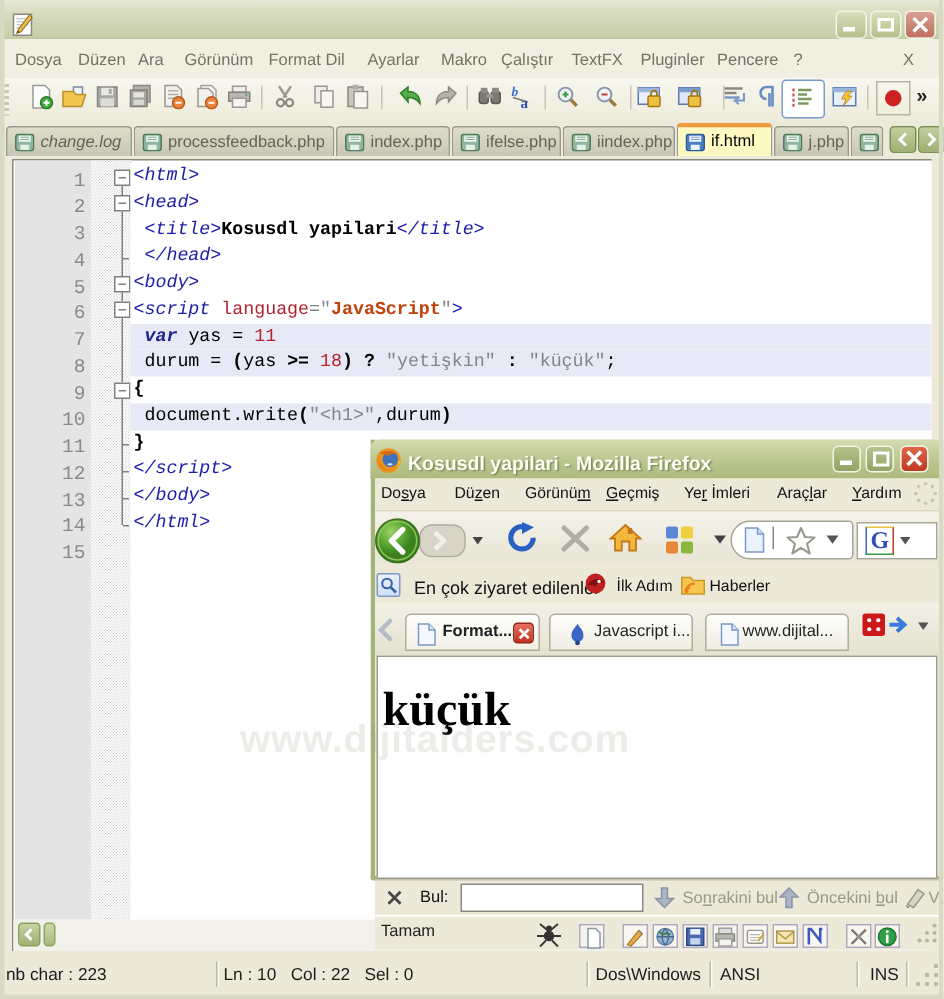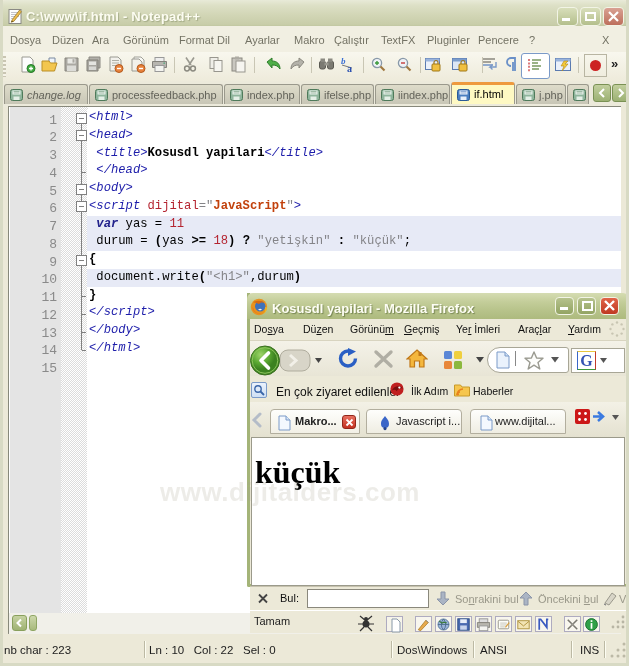--- a/index.html
+++ b/index.html
@@ -130,21 +130,20 @@
 </head>
 <body>
 <div id="npp">
   <div id="npp-title">
     <svg class="npp-ico" viewBox="0 0 17 17">
         <rect x="2" y="1.5" width="12" height="14" fill="#fdfdfd" stroke="#8a8a84"></rect>
         <path d="M4 4.5h8M4 6.5h8M4 8.5h8M4 10.5h5" stroke="#b4b4bc" stroke-width="0.8"></path>
         <path d="M12.6 2 L5.4 11.4 L4.2 14.2 L7 13.2 L14.4 3.8 z" fill="#eebc4e" stroke="#90701e" stroke-width="0.7"></path>
         <path d="M4.2 14.2 L4.9 12.4 L6.4 13.5 z" fill="#604e1a"></path>
       </svg>
-    <span class="ttext">C:\www\if.html - Notepad++</span>
     <div class="wbtn min1" style="left:557px; top:7px;">
         <div style="position:absolute;left:4px;bottom:4px;width:8px;height:3px;background:#fff;"></div>
       </div>
     <div class="wbtn max1" style="left:580px; top:7px;">
         <div style="position:absolute;left:4px;top:4px;width:11px;height:9px;border:2px solid #fff;"></div>
       </div>
     <div class="wbtn cls1" style="left:603px; top:7px;"><svg width="19" height="17" viewBox="0 0 19 17">
           <path d="M5 4 L14 13 M14 4 L5 13" stroke="#fff" stroke-width="2.2"></path>
         </svg></div>
   </div>
@@ -405,21 +404,21 @@
             <path d="M8 3.5 L4.5 7 L8 10.5" stroke="#fff" stroke-width="2" fill="none"></path>
           </svg></div>
       <div style="position:absolute; left:20px; top:2px; width:8px; height:16px; border-radius:3px; background:linear-gradient(#cdd8ab,#a8ba7c); border:1px solid #8fa663;"></div>
     </div>
     <div id="code">
       <div class="cl" style="top:0.0px"><span class="tg">&lt;html&gt;</span></div>
       <div class="cl" style="top:17.75px"><span class="tg">&lt;head&gt;</span></div>
       <div class="cl" style="top:35.5px"><span class="tg"> &lt;title&gt;</span><span class="bk">Kosusdl yapilari</span><span class="tg">&lt;/title&gt;</span></div>
       <div class="cl" style="top:53.25px"><span class="tg"> &lt;/head&gt;</span></div>
       <div class="cl" style="top:71.0px"><span class="tg">&lt;body&gt;</span></div>
-      <div class="cl" style="top:88.75px"><span class="tg">&lt;script </span><span class="at">dijital</span><span class="st">="</span><span class="vl">JavaScript</span><span class="st">"</span><span class="tg">&gt;</span></div>
+      <div class="cl" style="top:88.75px"><span class="tg">&lt;script </span><span class="at">language</span><span class="st">="</span><span class="vl">JavaScript</span><span class="st">"</span><span class="tg">&gt;</span></div>
       <div class="cl lav" style="top:106.5px"> <span class="kw">var</span> yas <span>=</span> <span class="nm">11</span></div>
       <div class="cl lav" style="top:124.25px"> durum = <span class="op">(</span>yas <span class="op">&gt;=</span> <span class="nm">18</span><span class="op">)</span> <span class="op">?</span> <span class="st">"yetişkin"</span> <span class="op">:</span> <span class="st">"küçük"</span>;</div>
       <div class="cl" style="top:142.0px"><span class="op">{</span></div>
       <div class="cl lav" style="top:159.75px"> document.write<span class="op">(</span><span class="st">"&lt;h1&gt;"</span>,durum<span class="op">)</span></div>
       <div class="cl" style="top:177.5px"><span class="op">}</span></div>
       <div class="cl" style="top:195.25px"><span class="tg">&lt;/script&gt;</span></div>
       <div class="cl" style="top:213.0px"><span class="tg">&lt;/body&gt;</span></div>
       <div class="cl" style="top:230.75px"><span class="tg">&lt;/html&gt;</span></div>
     </div>
   </div>
@@ -567,21 +566,21 @@
 
   <div id="ff-tabs"></div>
   <svg class="abs" style="left:3px; top:119px" width="15" height="16" viewBox="0 0 15 16">
       <path d="M10 2 L4 8 L10 14" stroke="#b4bcc8" stroke-width="3" fill="none" stroke-linecap="round"></path>
     </svg>
   <div class="fftab" style="left:23px; width:90px; background:linear-gradient(#fefefc,#f2f0e6);">
     <svg style="position:absolute;left:6px;top:5px" width="15" height="16" viewBox="0 0 15 16">
         <path d="M2 1 h7 l4 4 v10 h-11 z" fill="#f4f8fe" stroke="#7a9ac8"></path>
         <path d="M9 1 v4 h4" fill="#d8e6f6" stroke="#7a9ac8"></path>
       </svg>
-    <span class="lbl" style="font-weight:bold;">Makro...</span>
+    <span class="lbl" style="font-weight:bold;">Format...</span>
     <div style="position:absolute; right:3px; top:5px; width:14px; height:14px; background:linear-gradient(#e87060,#c43222); border:1px solid #92261a; border-radius:3px;"><svg width="13" height="13" viewBox="0 0 13 13">
           <path d="M3.5 3.5 L9.5 9.5 M9.5 3.5 L3.5 9.5" stroke="#fff" stroke-width="1.8"></path>
         </svg></div>
   </div>
   <div class="fftab" style="left:119px; width:96px;">
     <svg style="position:absolute;left:11px;top:5px" width="14" height="16" viewBox="0 0 14 16">
         <path d="M7 1 C9 4 11 5 11 9 a4 4 0 0 1-8 0 C3 5 5 4 7 1z" fill="#3a66c8"></path>
         <circle cx="7" cy="13.6" r="1.6" fill="#24448a"></circle>
       </svg>
     <span class="lbl" style="left:29px">Javascript i...</span>

